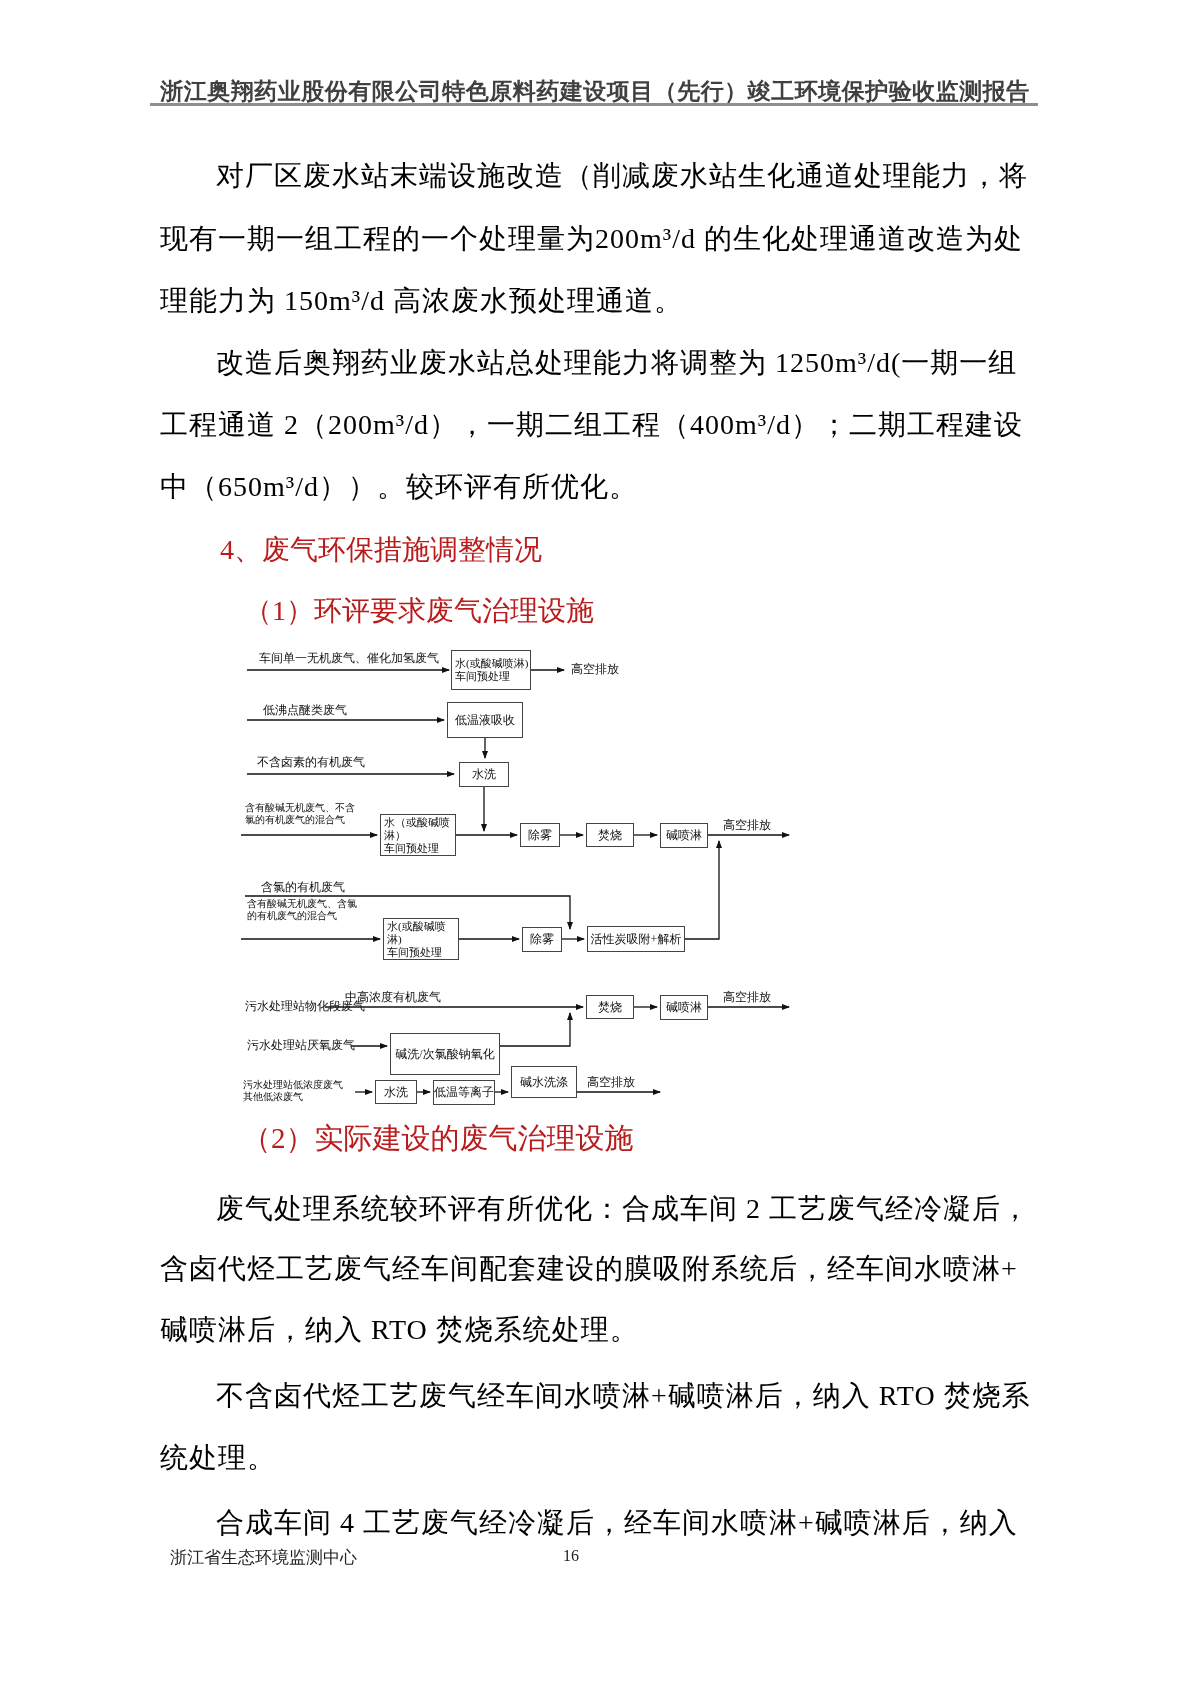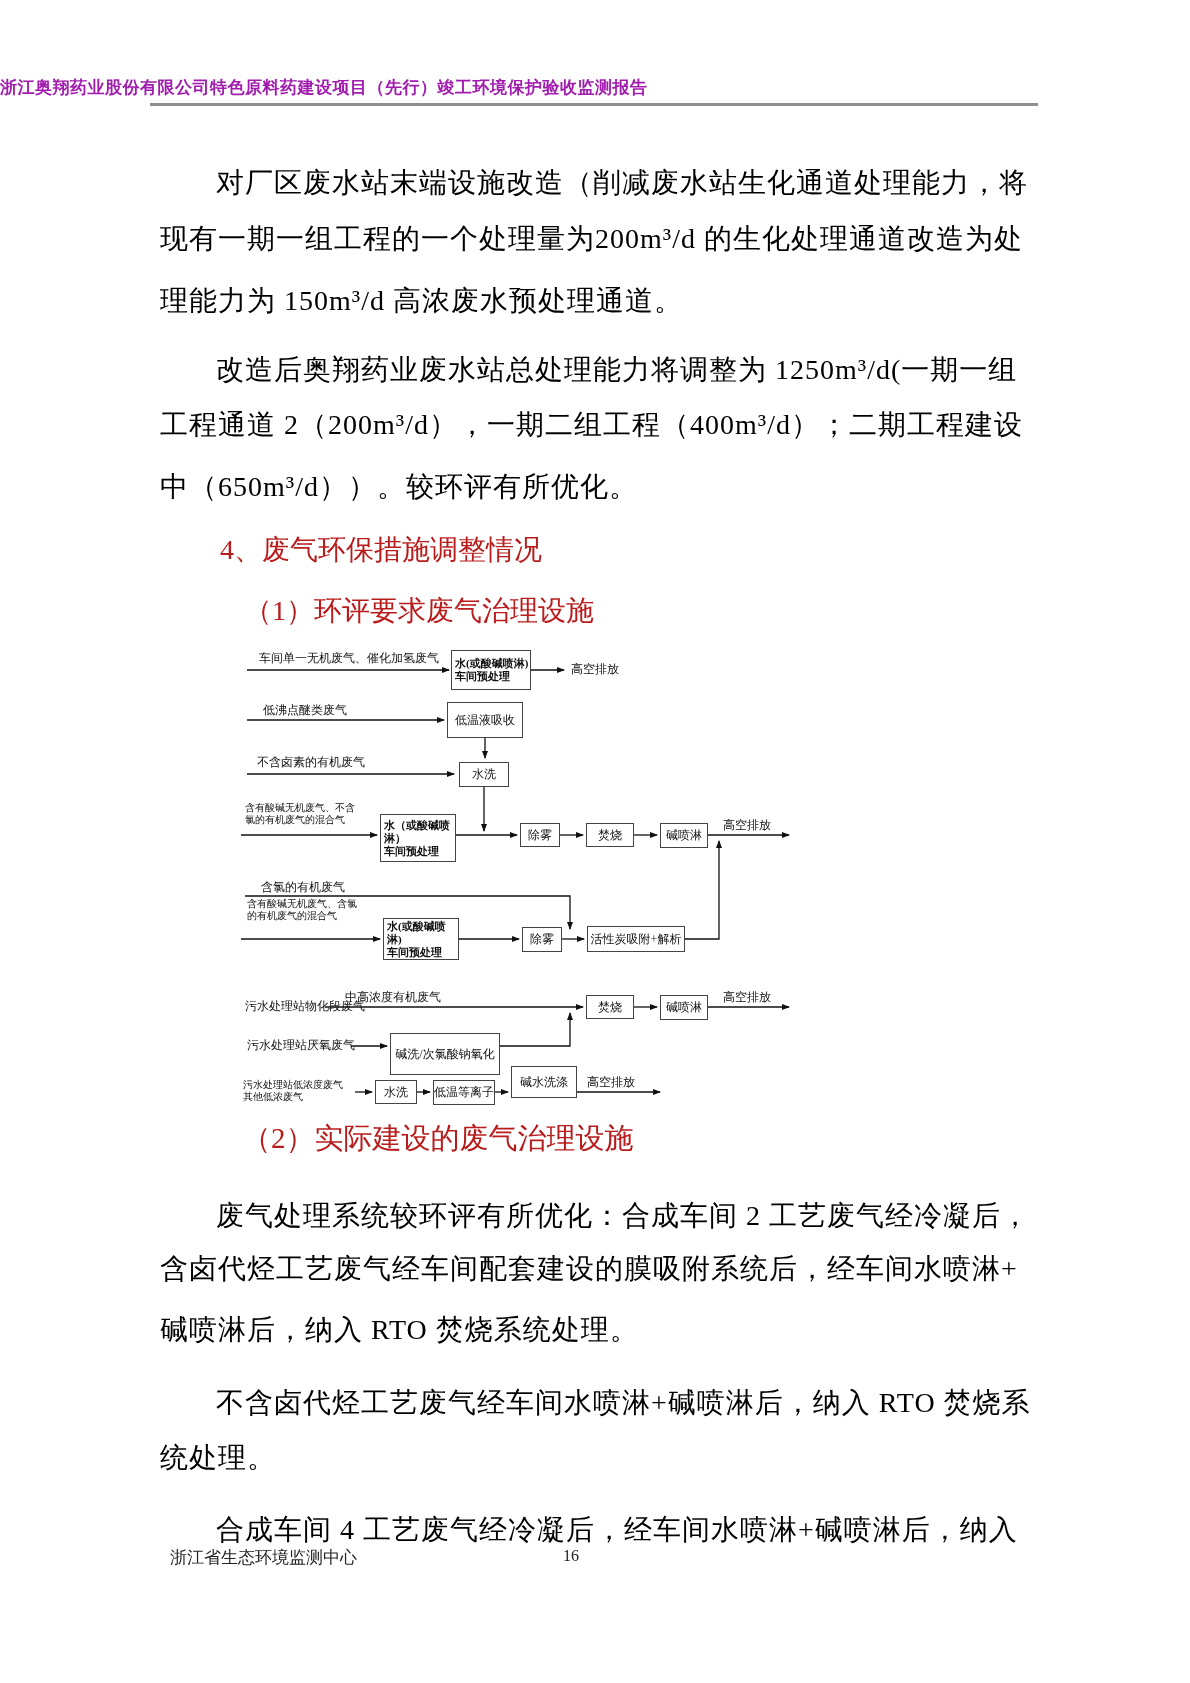--- a/index.html
+++ b/index.html
@@ -7,51 +7,51 @@
     position:relative;
     width:1190px;height:1683px;
     margin:0 auto;
     background:#ffffff;
     font-family:"Liberation Serif","DejaVu Serif",serif;
     color:#111;
     overflow:hidden;
   }
   .hdr-title{
     position:absolute;left:0;right:0;top:76px;
-    text-align:left;font-size:17px;font-weight:bold;color:#a21caf;
+    text-align:center;font-size:23px;font-weight:bold;color:#404040;
     letter-spacing:0.5px;white-space:nowrap;
   }
   .hdr-rule{
     position:absolute;left:150px;top:103px;width:888px;height:3px;
     background:#8f8f8f;
   }
   .bline{
     position:absolute;left:160px;width:890px;
     font-size:28px;line-height:34px;letter-spacing:1px;
     white-space:nowrap;color:#000;
   }
-  .ind{text-indent:56px;margin-top:7px;}
+  .ind{text-indent:56px;}
   .bhead{position:absolute;font-size:28px;white-space:nowrap;color:#b91c1c;}
   .diagram{
     position:absolute;left:233px;top:598px;width:745px;height:515px;
   }
   .diagram svg{position:absolute;left:0;top:0;}
   .dlabel{
     position:absolute;font-size:12px;line-height:13px;
     white-space:pre-line;color:#111;
   }
   .dsm{font-size:10px;line-height:12px;}
   .dbox{
     position:absolute;box-sizing:border-box;
     border:1.4px solid #444;background:#fff;
     display:flex;align-items:center;justify-content:center;
     text-align:center;font-size:12px;line-height:13px;
     white-space:pre-line;color:#111;
   }
-  .dbox.left{justify-content:flex-start;text-align:left;padding-left:3px;font-size:11px;line-height:13px;font-weight:bold;}
+  .dbox.left{justify-content:flex-start;text-align:left;padding-left:3px;font-size:11px;line-height:13px;}
   .ftr{position:absolute;font-size:17px;color:#222;white-space:nowrap;}
 </style>
 </head>
 <body>
 
 <div class="page">
 
   <div class="hdr-title">浙江奥翔药业股份有限公司特色原料药建设项目（先行）竣工环境保护验收监测报告</div>
   <div class="hdr-rule"></div>
 
@@ -113,21 +113,21 @@
     <div class="dlabel" style="left:12px;top:402px">污水处理站物化段废气</div>
     <div class="dlabel" style="left:112px;top:393px">中高浓度有机废气</div>
     <div class="dlabel" style="left:14px;top:441px">污水处理站厌氧废气</div>
     <div class="dlabel dsm" style="left:10px;top:481px">污水处理站低浓度废气
 其他低浓废气</div>
 
     <div class="dbox left" style="left:218px;top:52px;width:80px;height:40px">水(或酸碱喷淋)
 车间预处理</div>
     <div class="dbox" style="left:214px;top:104px;width:76px;height:36px">低温液吸收</div>
     <div class="dbox" style="left:226px;top:164px;width:50px;height:25px">水洗</div>
-    <div class="dbox left" style="left:147px;top:216px;width:76px;height:48px">水（或酸碱喷淋）
+    <div class="dbox left" style="left:147px;top:216px;width:76px;height:42px">水（或酸碱喷淋）
 车间预处理</div>
     <div class="dbox" style="left:287px;top:225px;width:40px;height:24px">除雾</div>
     <div class="dbox" style="left:353px;top:225px;width:48px;height:24px">焚烧</div>
     <div class="dbox" style="left:427px;top:225px;width:48px;height:25px">碱喷淋</div>
     <div class="dbox left" style="left:150px;top:320px;width:76px;height:42px">水(或酸碱喷淋)
 车间预处理</div>
     <div class="dbox" style="left:289px;top:329px;width:40px;height:25px">除雾</div>
     <div class="dbox" style="left:354px;top:328px;width:98px;height:26px">活性炭吸附+解析</div>
     <div class="dbox" style="left:353px;top:397px;width:48px;height:24px">焚烧</div>
     <div class="dbox" style="left:427px;top:397px;width:48px;height:25px">碱喷淋</div>

